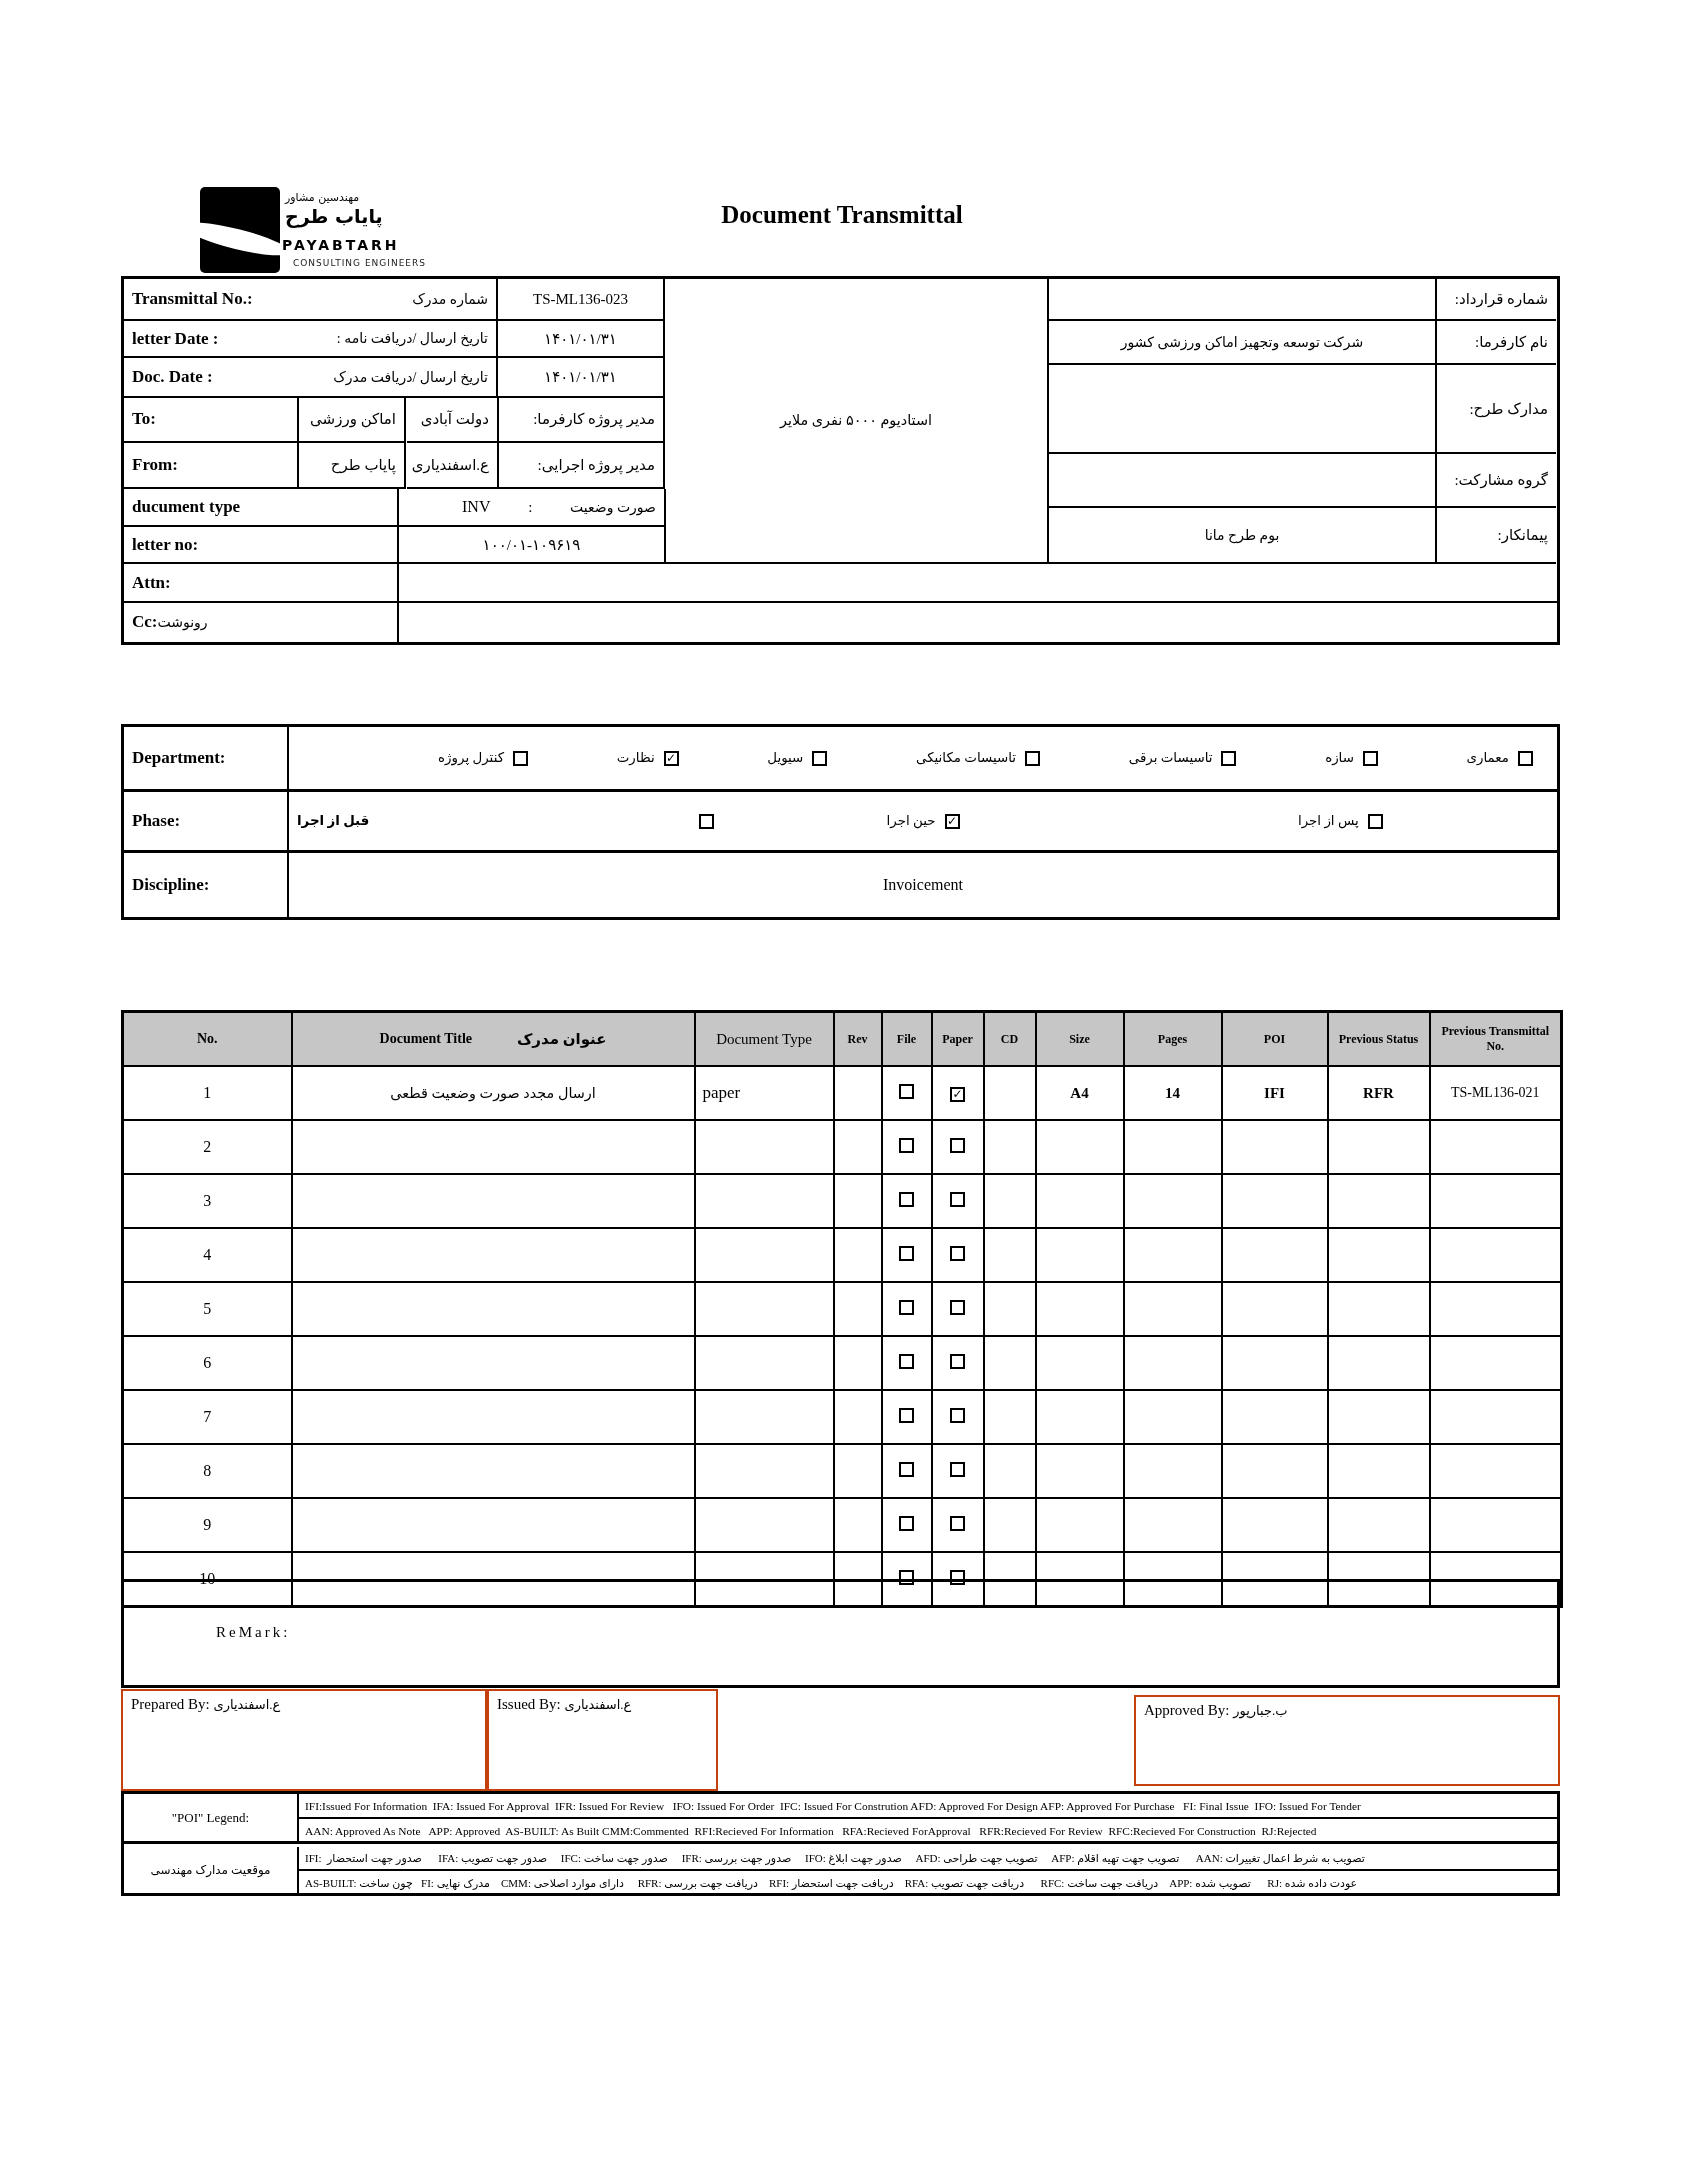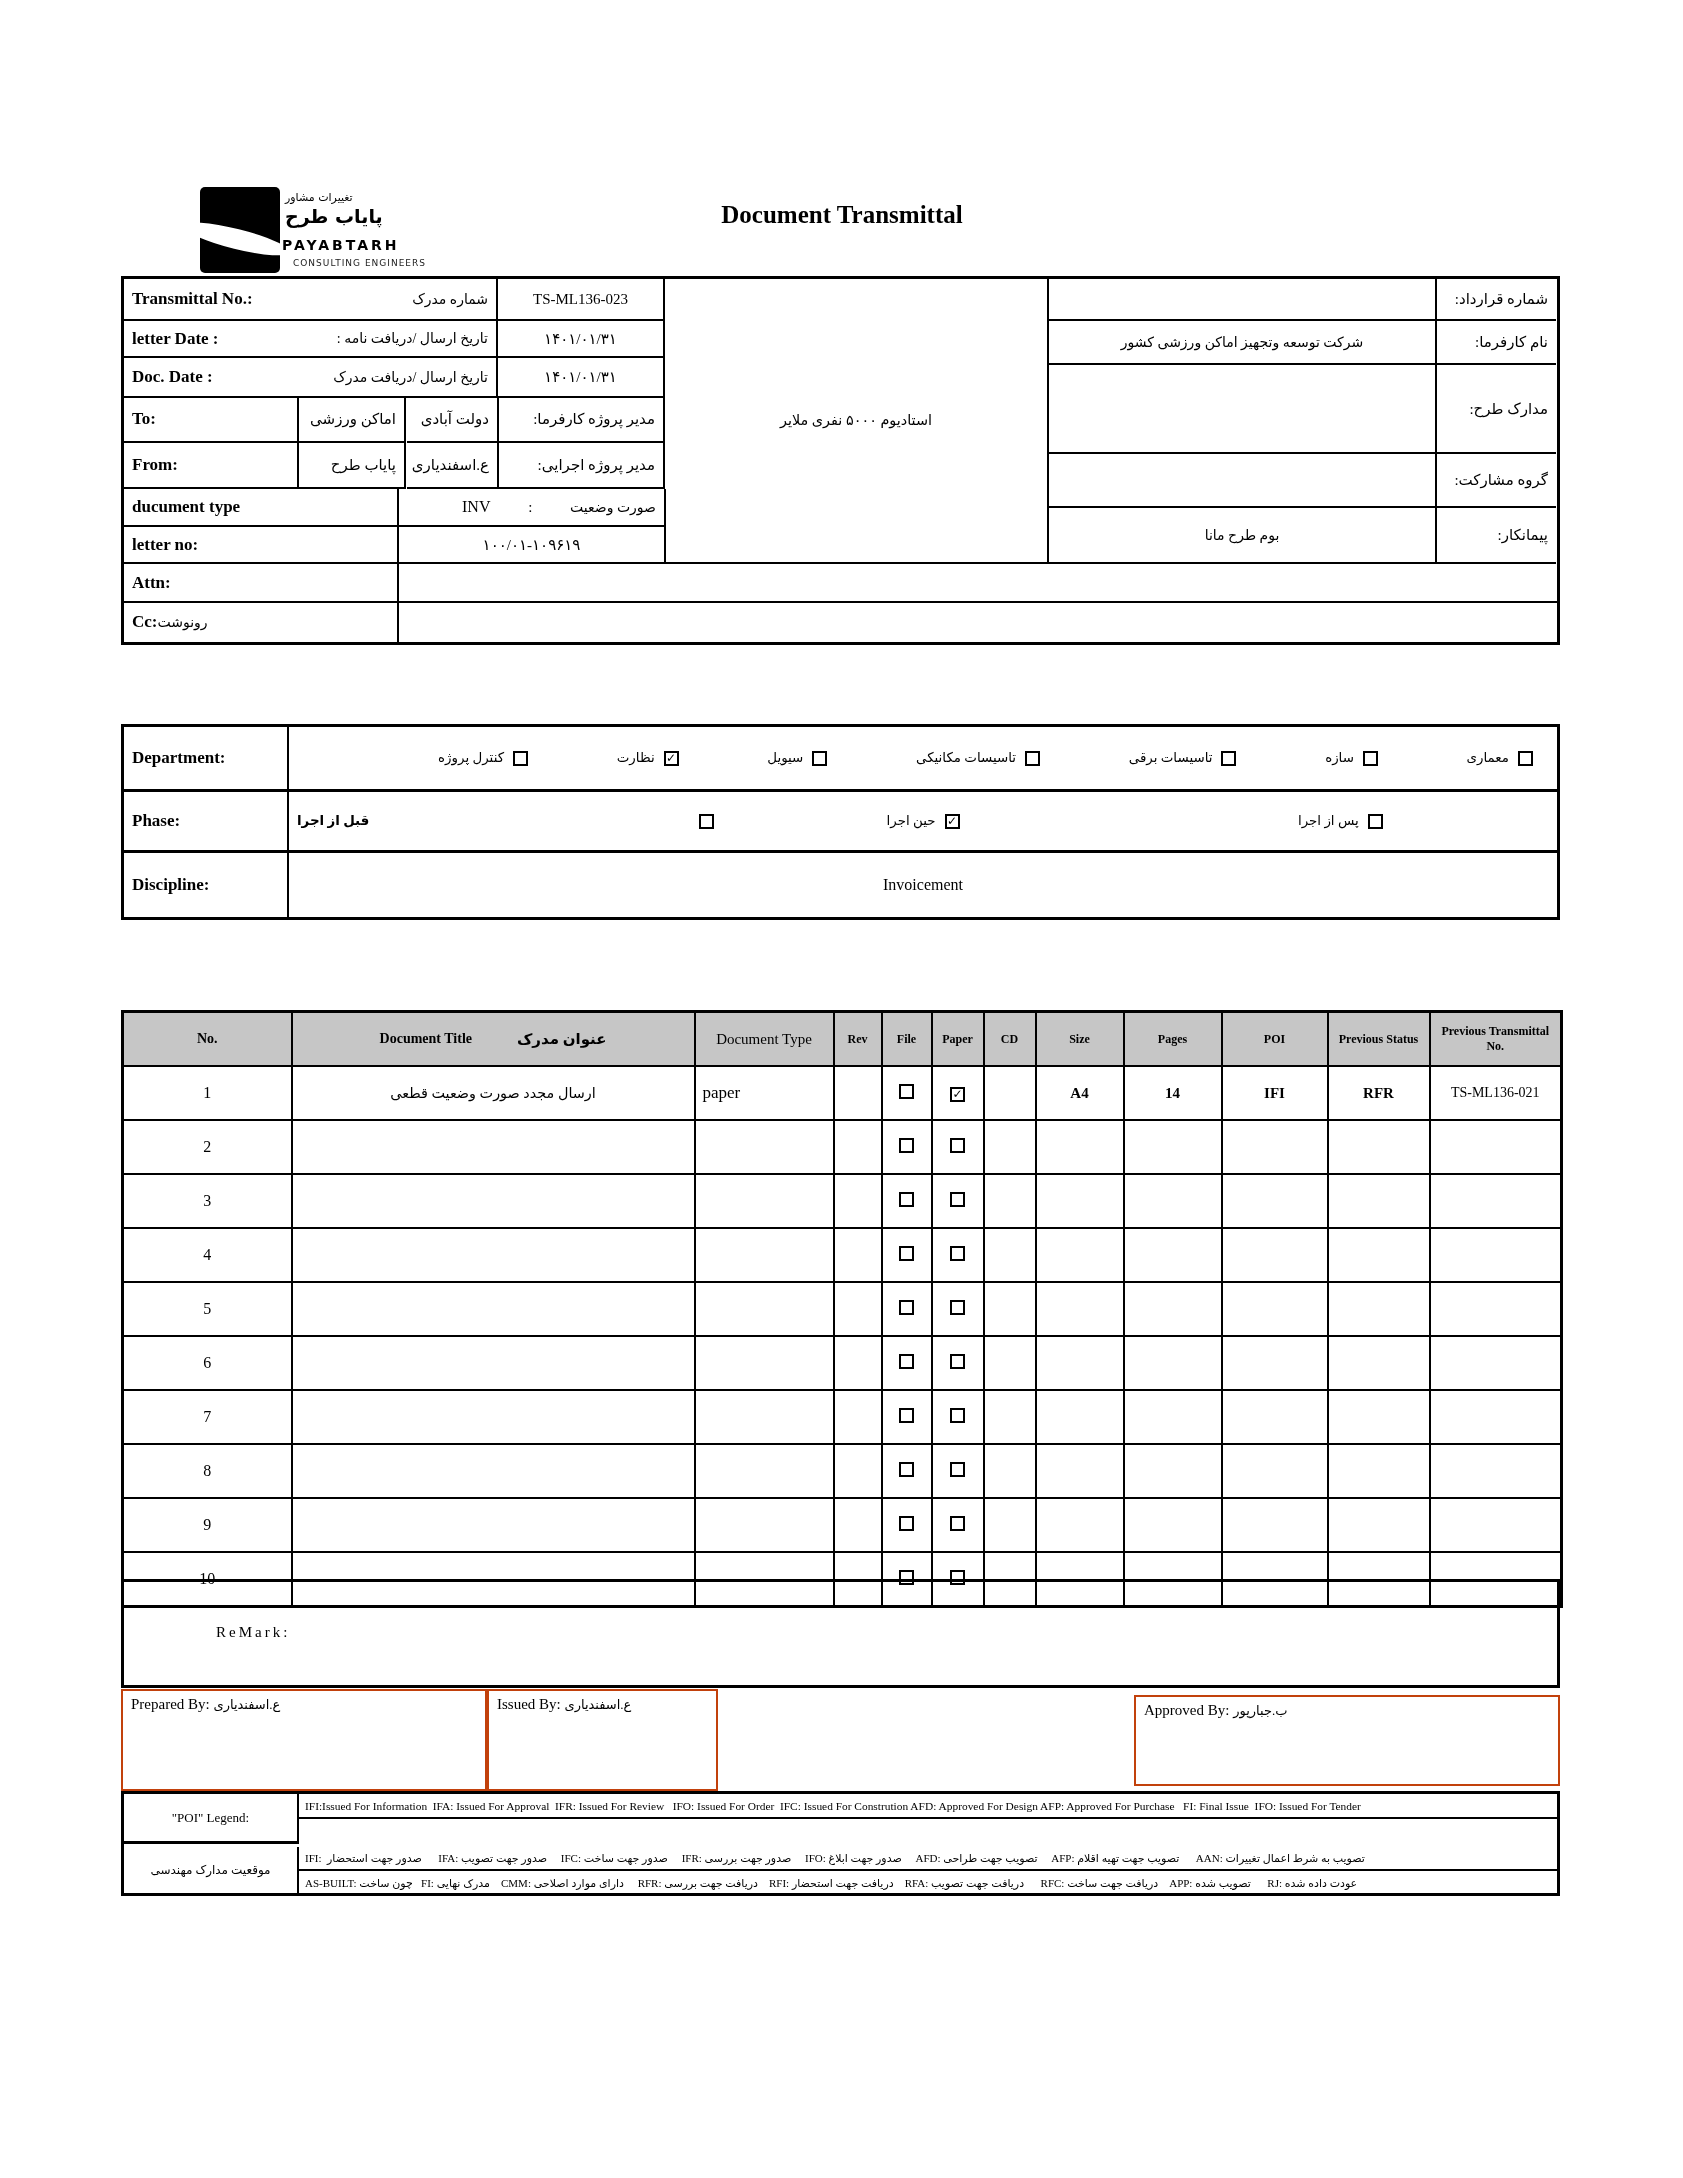--- a/index.html
+++ b/index.html
@@ -69,21 +69,21 @@
   .lg-fa { font-size:11px; padding-left:6px; white-space:pre; font-family:"Liberation Serif","DejaVu Sans",serif; }
 </style>
 </head>
 <body>
 
 <div class="page">
 
   <div class="abs logo-box">
       <div class="swoosh"></div>
     </div>
-  <div class="abs logo-fa1">تغییرات مشاور</div>
+  <div class="abs logo-fa1">مهندسین مشاور</div>
   <div class="abs logo-fa2">پایاب طرح</div>
   <div class="abs logo-en">PAYABTARH</div>
   <div class="abs logo-sub">CONSULTING ENGINEERS</div>
 
   <div class="abs doc-title">Document Transmittal</div>
 
   <div class="abs tblbox" style="left:121px; top:276px; width:1439px; height:369px;">
 
     <div class="hc spread" style="left:0;top:0;width:374px;height:42px;">
       <span class="enb">Transmittal No.:</span>
@@ -437,18 +437,19 @@
       <span class="nm">ب.جبارپور</span>
     </div>
   </div>
 
   <div class="abs tblbox" style="left:121px; top:1791px; width:1439px; height:105px;">
     <div class="lg-cell" style="left:0;top:0;width:175px;height:50px;border-right:2px solid #000;border-bottom:3px solid #000;justify-content:center;font-size:13px;">"POI" Legend:</div>
     <div class="lg-cell" style="left:0;top:53px;width:175px;height:47px;border-right:2px solid #000;justify-content:center;">
       <span class="fa" style="font-size:12px;">موقعیت مدارک مهندسی</span>
     </div>
     <div class="lg-cell lg-en" style="left:175px;top:0;width:1258px;height:25px;border-bottom:2px solid #000;">IFI:Issued For Information  IFA: Issued For Approval  IFR: Issued For Review   IFO: Issued For Order  IFC: Issued For Constrution AFD: Approved For Design AFP: Approved For Purchase   FI: Final Issue  IFO: Issued For Tender</div>
+    <div class="lg-cell lg-en" style="left:175px;top:27px;width:1258px;height:23px;border-bottom:3px solid #000;">AAN: Approved As Note   APP: Approved  AS-BUILT: As Built CMM:Commented  RFI:Recieved For Information   RFA:Recieved ForApproval   RFR:Recieved For Review  RFC:Recieved For Construction  RJ:Rejected</div>
     <div class="lg-cell lg-fa" style="left:175px;top:53px;width:1258px;height:24px;border-bottom:2px solid #000;">IFI:  صدور جهت استحضار      IFA: صدور جهت تصویب     IFC: صدور جهت ساخت     IFR: صدور جهت بررسی     IFO: صدور جهت ابلاغ     AFD: تصویب جهت طراحی     AFP: تصویب جهت تهیه اقلام      AAN: تصویب به شرط اعمال تغییرات</div>
     <div class="lg-cell lg-fa" style="left:175px;top:79px;width:1258px;height:21px;">AS-BUILT: چون ساخت   FI: مدرک نهایی    CMM: دارای موارد اصلاحی     RFR: دریافت جهت بررسی    RFI: دریافت جهت استحضار    RFA: دریافت جهت تصویب      RFC: دریافت جهت ساخت    APP: تصویب شده      RJ: عودت داده شده</div>
   </div>
 
 </div>
 
 
 </body></html>

